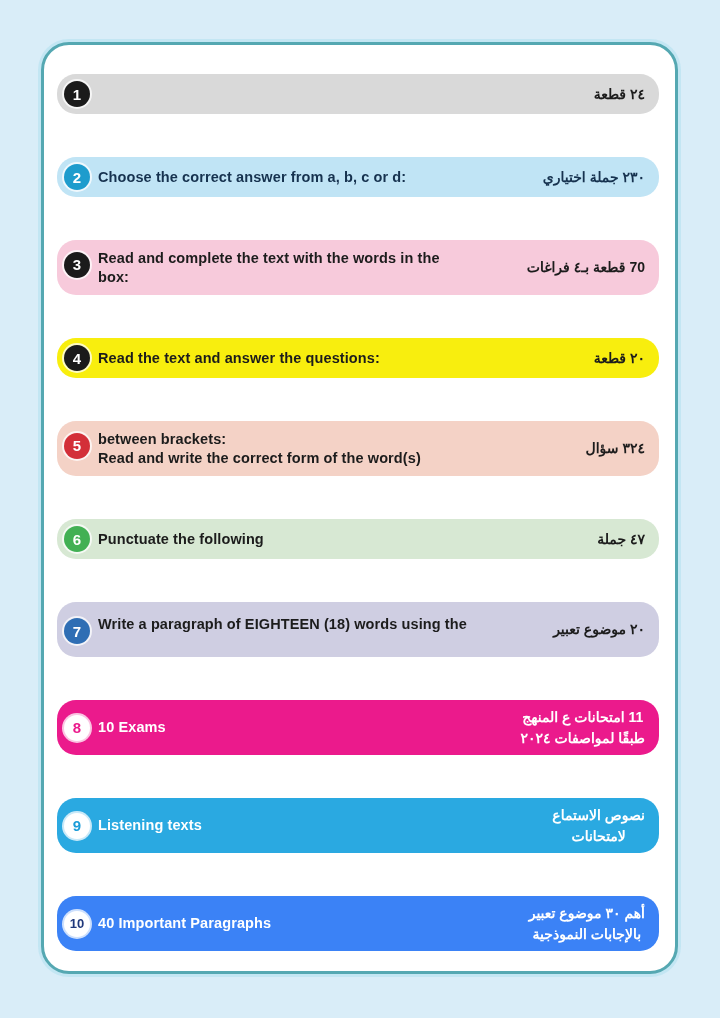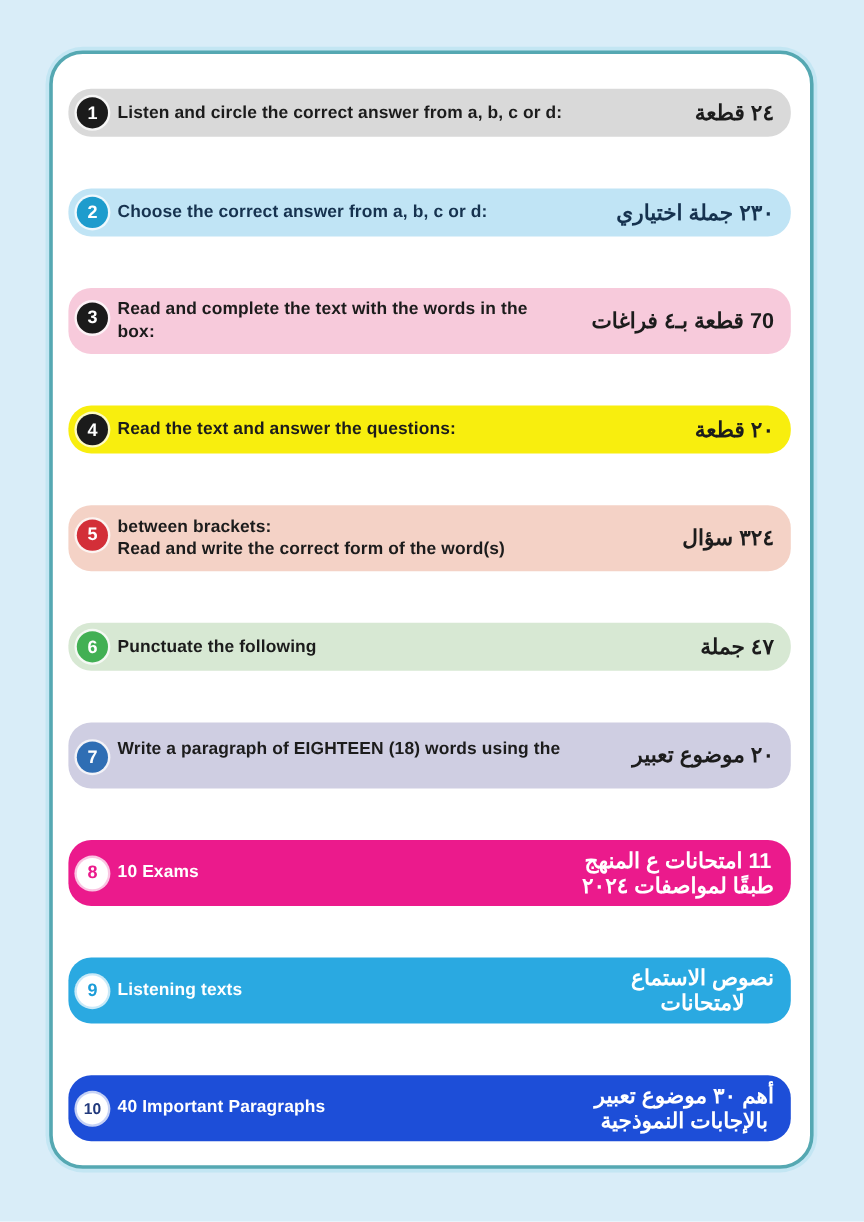--- a/index.html
+++ b/index.html
@@ -72,38 +72,35 @@
     font-size: 14.5px;
     font-weight: bold;
     line-height: 19px;
     letter-spacing: 0.1px;
   }
   .en span { display: block; }
 
   .ar {
     direction: rtl;
     text-align: center;
-    font-size: 18px;
+    font-size: 14px;
     font-weight: bold;
     line-height: 21px;
     white-space: nowrap;
   }
   .ar span { display: block; }
 </style>
 </head>
 <body>
 
 <div class="card">
   <div class="list">
       <div class="pill h1" style="background: rgb(217, 217, 217); color: rgb(28, 28, 28);">
         <div class="lead">
           <div class="badge" style="background: rgb(27, 27, 27); color: rgb(255, 255, 255);">1</div>
-          <div class="en">
-            <span>Listen and circle the correct answer from a, b, c or d:</span>
-          </div>
         </div>
         <div class="ar">
           <span>٢٤ قطعة</span>
         </div>
       </div>
       <div class="pill h1" style="background: rgb(192, 228, 245); color: rgb(22, 50, 79);">
         <div class="lead">
           <div class="badge" style="background: rgb(30, 156, 205); color: rgb(255, 255, 255);">2</div>
           <div class="en">
             <span>Choose the correct answer from a, b, c or d:</span>
@@ -187,21 +184,21 @@
           <div class="badge" style="background: rgb(255, 255, 255); color: rgb(27, 156, 216);">9</div>
           <div class="en">
             <span>Listening texts</span>
           </div>
         </div>
         <div class="ar">
           <span>نصوص الاستماع</span>
           <span>لامتحانات</span>
         </div>
       </div>
-      <div class="pill h2" style="background: #1d4ed8; color: rgb(255, 255, 255);">
+      <div class="pill h2" style="background: #3b82f6; color: rgb(255, 255, 255);">
         <div class="lead">
           <div class="badge b10" style="background: rgb(255, 255, 255); color: rgb(33, 57, 124);">10</div>
           <div class="en">
             <span>40 Important Paragraphs</span>
           </div>
         </div>
         <div class="ar">
           <span>أهم ٣٠ موضوع تعبير</span>
           <span>بالإجابات النموذجية</span>
         </div>

